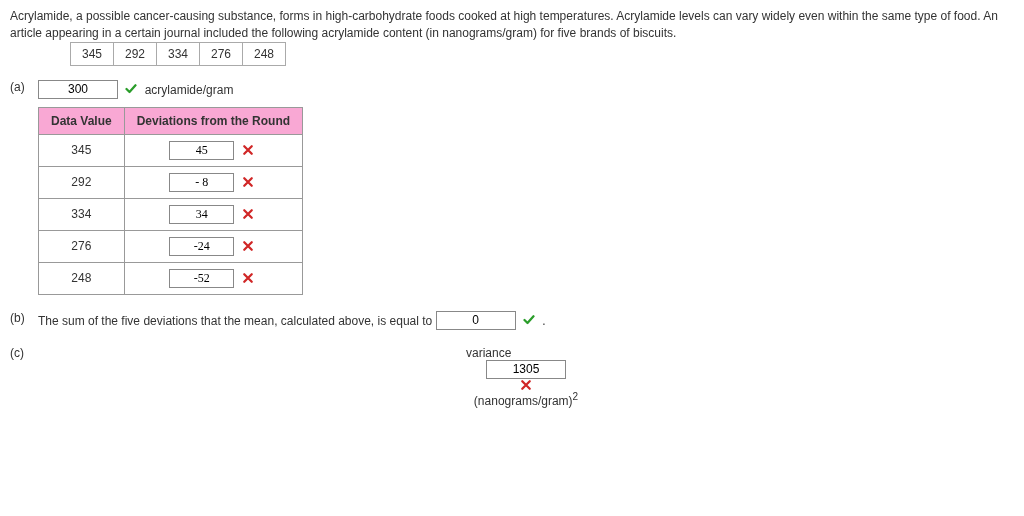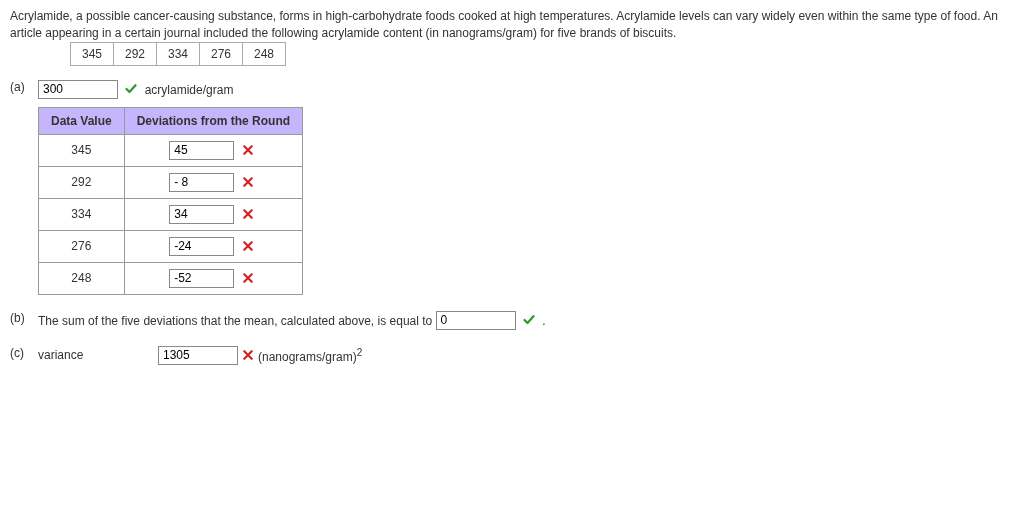--- a/index.html
+++ b/index.html
@@ -30,20 +30,21 @@
   .part-label { position: absolute; left: 0; top: 0; }
   .line { margin-bottom: 8px; line-height: 1.5; }
   input.ans {
     font-family: Arial, sans-serif;
     font-size: 12px;
     border: 1px solid #888;
     padding: 1px 4px;
     width: 70px;
     height: 15px;
     box-sizing: content-box;
+    text-align: center;
   }
   .check-icon {
     display:inline-block;
     width:12px;height:12px;
     vertical-align:-2px;
     margin: 0 4px;
   }
   .check-icon svg{display:block;}
   .cross-icon{
     display:inline-block;
@@ -56,28 +57,29 @@
     border-collapse: collapse;
     margin-top: 4px;
   }
   table.dev-table th, table.dev-table td {
     border: 1px solid #999;
     padding: 6px 12px;
     font-size: 12px;
     text-align: center;
   }
   table.dev-table th {
-    background: #c4b5fd;
+    background: #f9a8d4;
     font-weight: bold;
   }
   table.dev-table td.devcell input{
     width: 55px;
+    font-family: Liberation Serif, serif;
   }
   .unitsup { font-size: 10px; vertical-align: super; }
-  .stat-row { display:flex; align-items:center; margin-bottom:4px;}
+  .stat-row { display:flex; align-items:center; margin-bottom:4px;flex-direction:column;}
   .stat-row .lbl { width: 120px; }
 </style>
 </head>
 <body>
 
 <div class="intro">Acrylamide, a possible cancer-causing substance, forms in high-carbohydrate foods cooked at high temperatures. Acrylamide levels can vary widely even within the same type of food. An article appearing in a certain journal included the following acrylamide content (in nanograms/gram) for five brands of biscuits.</div>
 
 <div class="data-cells">
   <div class="cell">345</div>
   <div class="cell">292</div>

